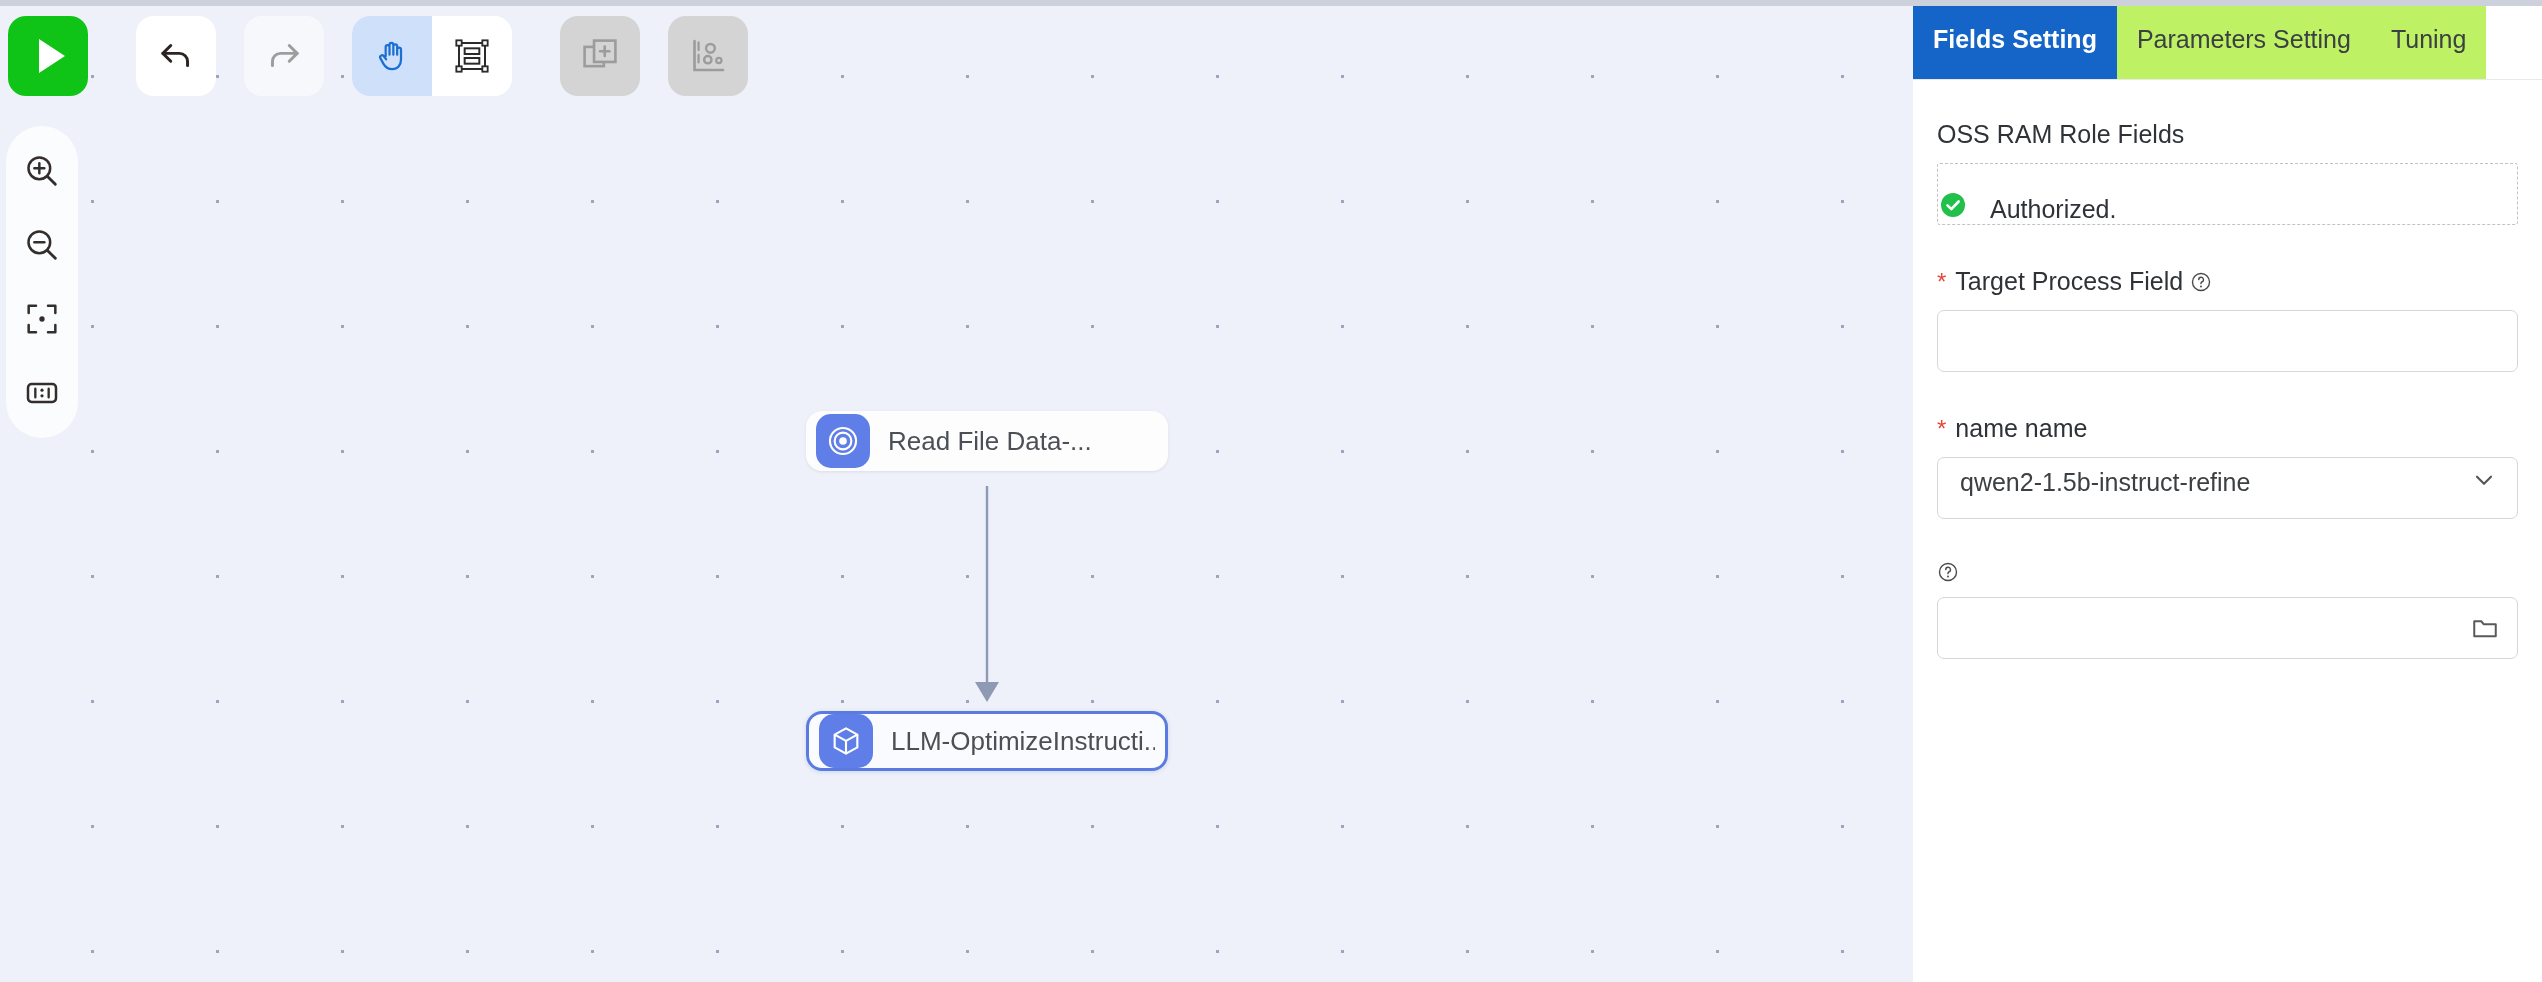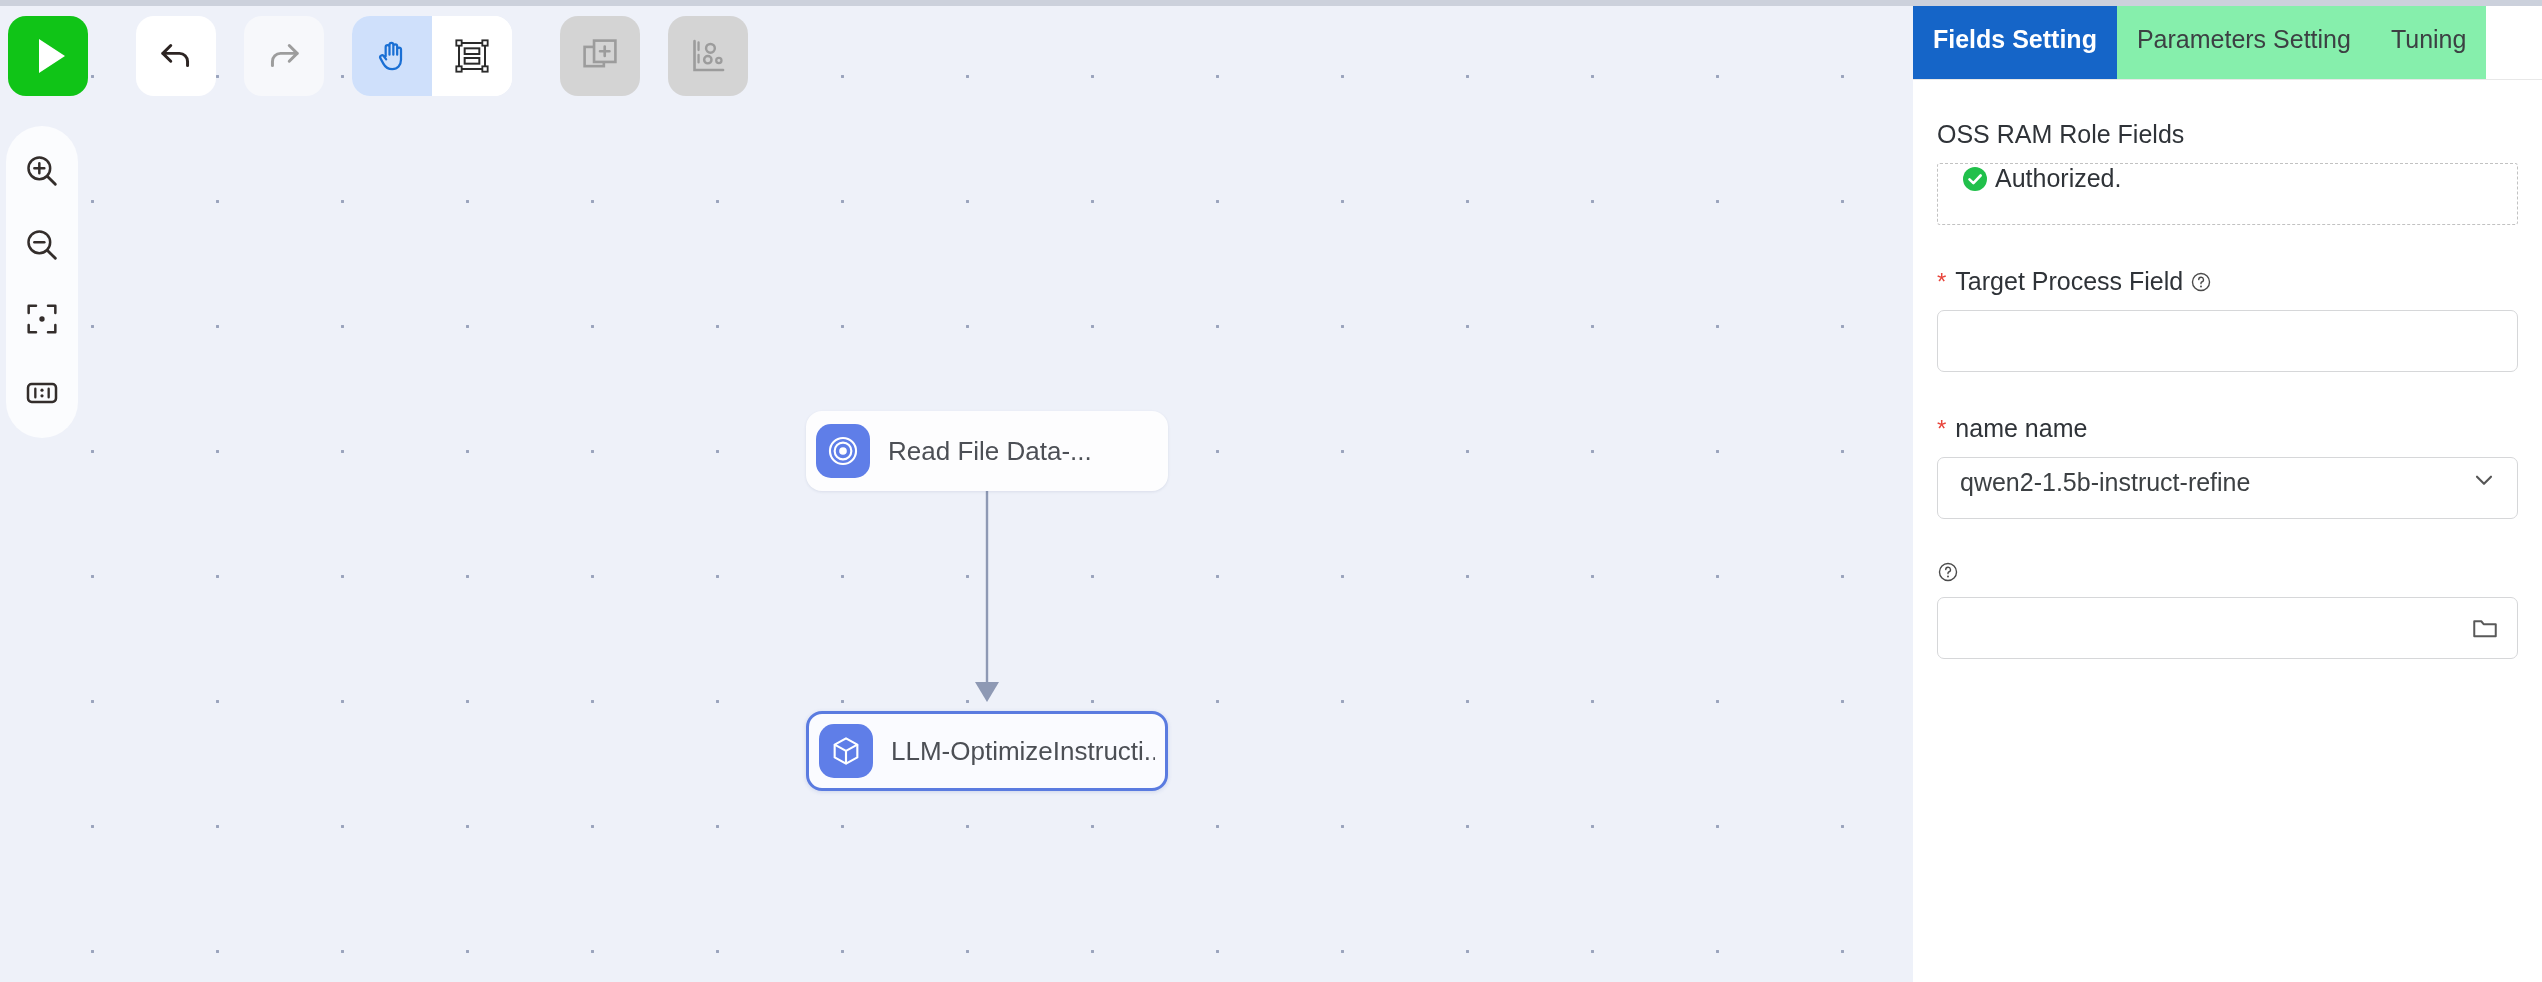--- a/index.html
+++ b/index.html
@@ -124,21 +124,21 @@
     width: 56px; height: 50px;
     display: flex; align-items: center; justify-content: center;
     cursor: pointer;
     background: transparent;
     border: none;
   }
 
   
   .node {
     position: absolute;
-    height: 80px;
+    height: 60px;
     background: #fdfdfe;
     border-radius: 16px;
     display: flex;
     align-items: center;
     padding: 0 10px 0 10px;
     box-shadow: 0 1px 3px rgba(40,60,110,.10);
     cursor: pointer;
   }
   .node.selected {
     border: 3px solid #5a7be0;
@@ -188,21 +188,21 @@
     flex: 0 0 auto;
   }
   .tab {
     display: flex;
     align-items: center;
     padding: 0 20px;
     font-size: 25px;
     color: #3c4043;
     cursor: pointer;
     white-space: nowrap;
-    background: #86efac;
+    background: #bef264;
     border: none;
   }
   .tab.active {
     background: #1565c8;
     color: #ffffff;
     font-weight: bold;
   }
 
   .panel-body {
     padding: 40px 24px 0 24px;
@@ -228,23 +228,22 @@
     align-items: center; justify-content: center;
     cursor: pointer;
     flex: 0 0 auto;
   }
 
   .auth-box {
     border: 1.5px dashed #c2c2c2;
     border-radius: 3px;
     height: 62px;
     display: flex;
-    align-items: flex-start;
-    padding-left: 22px;
-    gap: 5px;
+    align-items: flex-end;
+    gap: 22px;
     margin-bottom: 42px;
   }
   .auth-text { font-size: 25px; color: #2f3338; }
 
   .text-input {
     height: 62px;
     border: 1.5px solid #d6d7d9;
     border-radius: 7px;
     background: #ffffff;
     width: 100%;

